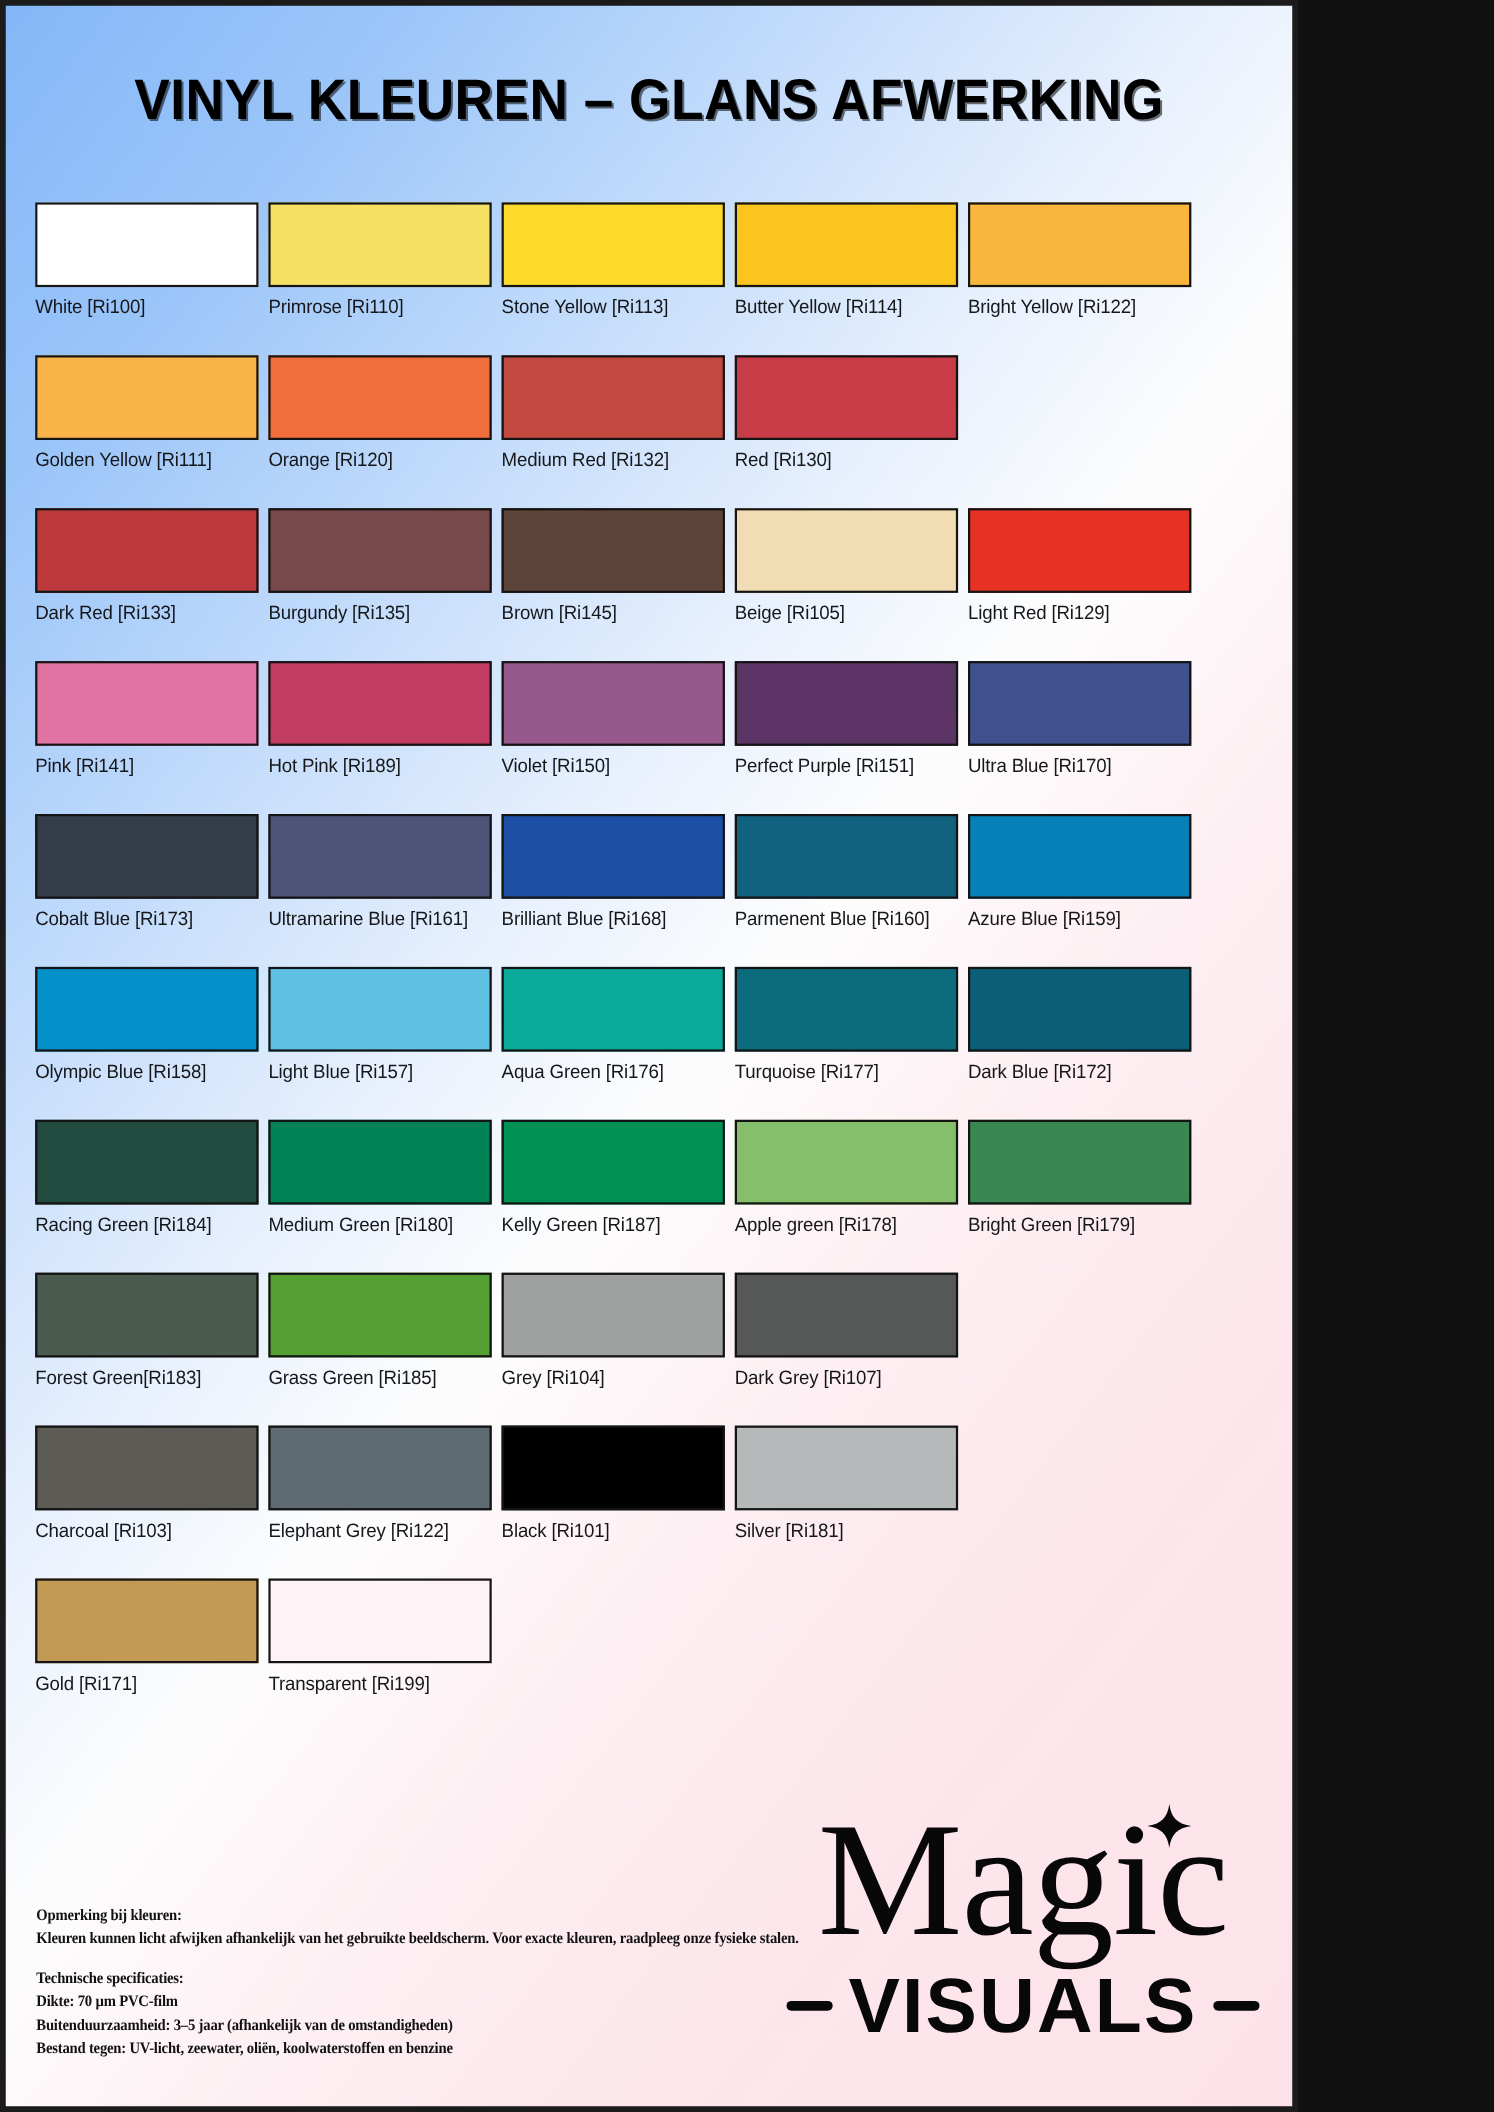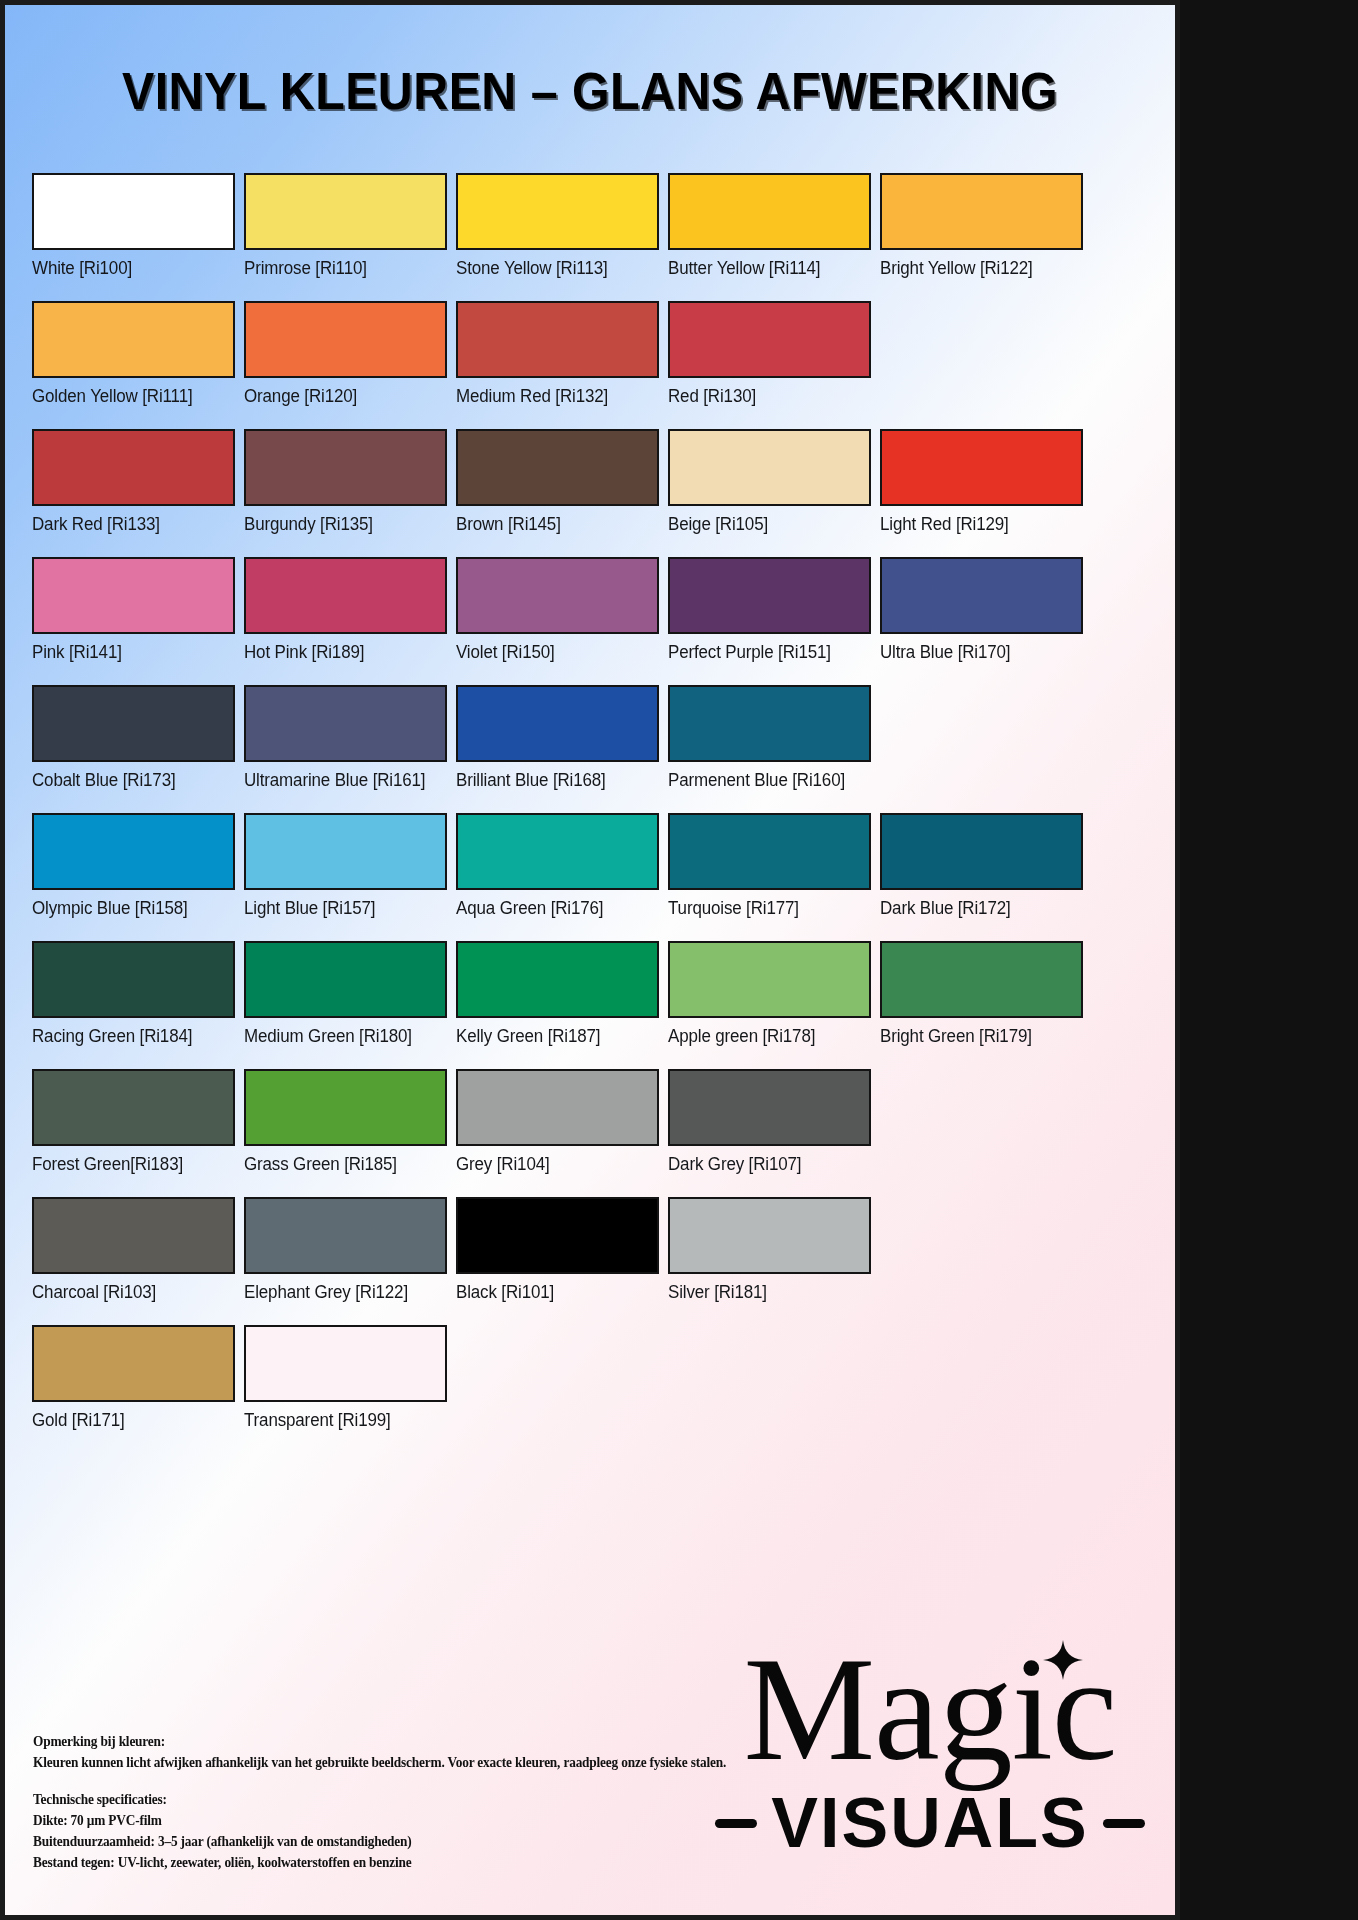--- a/index.html
+++ b/index.html
@@ -45,20 +45,21 @@
     width:1304px;
   }
   .row{
     display:flex;
     gap:9px;
     margin-bottom:9px;
   }
   .cell{
     width:203px;
     box-sizing:border-box;
+    margin-top:11px;
   }
   .swatch{
     height:77px;
     border:2.5px solid #141414;
     box-sizing:border-box;
   }
   .label{
     font-family:"Liberation Sans", sans-serif;
     font-size:17.5px;
     color:#15171a;
@@ -222,20 +223,24 @@
           <div class="swatch" style="background: rgb(78, 84, 120);"></div>
           <div class="label">Ultramarine Blue [Ri161]</div>
         </div>
         <div class="cell">
           <div class="swatch" style="background: rgb(29, 80, 165);"></div>
           <div class="label">Brilliant Blue [Ri168]</div>
         </div>
         <div class="cell">
           <div class="swatch" style="background: rgb(17, 98, 126);"></div>
           <div class="label">Parmenent Blue [Ri160]</div>
+        </div>
+        <div class="cell">
+          <div class="swatch" style="background: rgb(7, 128, 183);"></div>
+          <div class="label">Azure Blue [Ri159]</div>
         </div>
       </div>
       <div class="row">
         <div class="cell">
           <div class="swatch" style="background: rgb(4, 144, 201);"></div>
           <div class="label">Olympic Blue [Ri158]</div>
         </div>
         <div class="cell">
           <div class="swatch" style="background: rgb(95, 192, 227);"></div>
           <div class="label">Light Blue [Ri157]</div>

